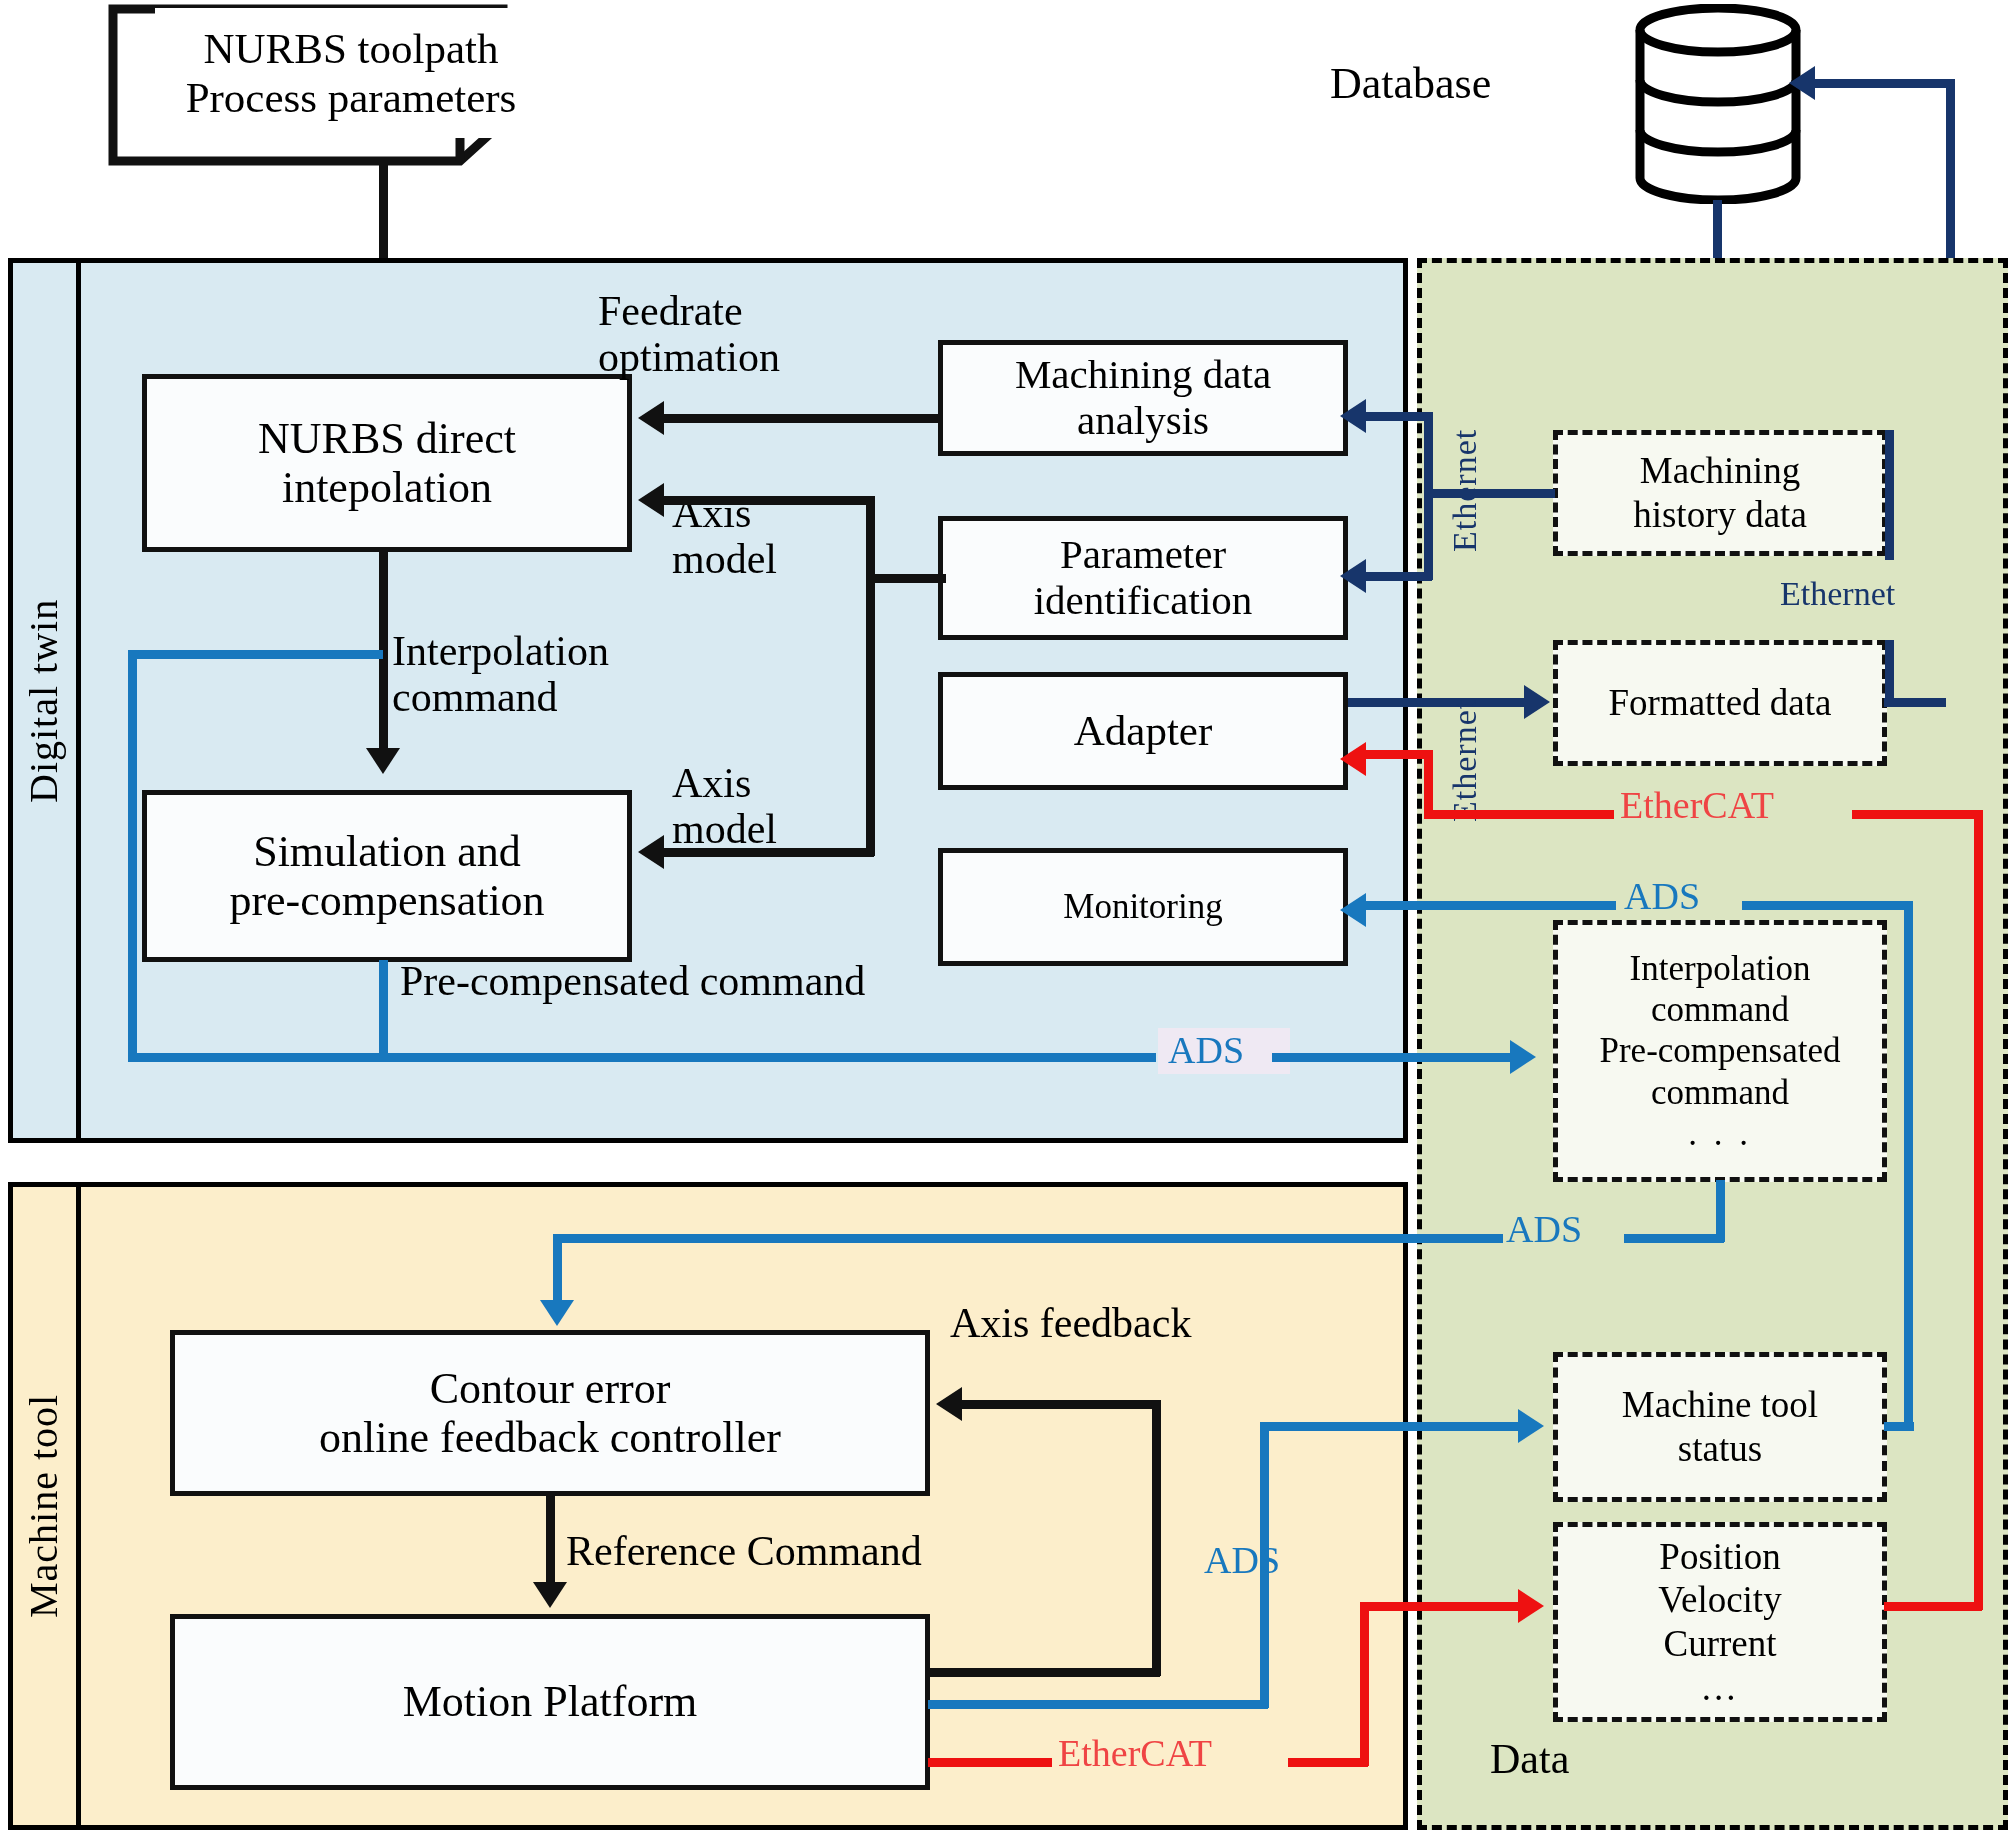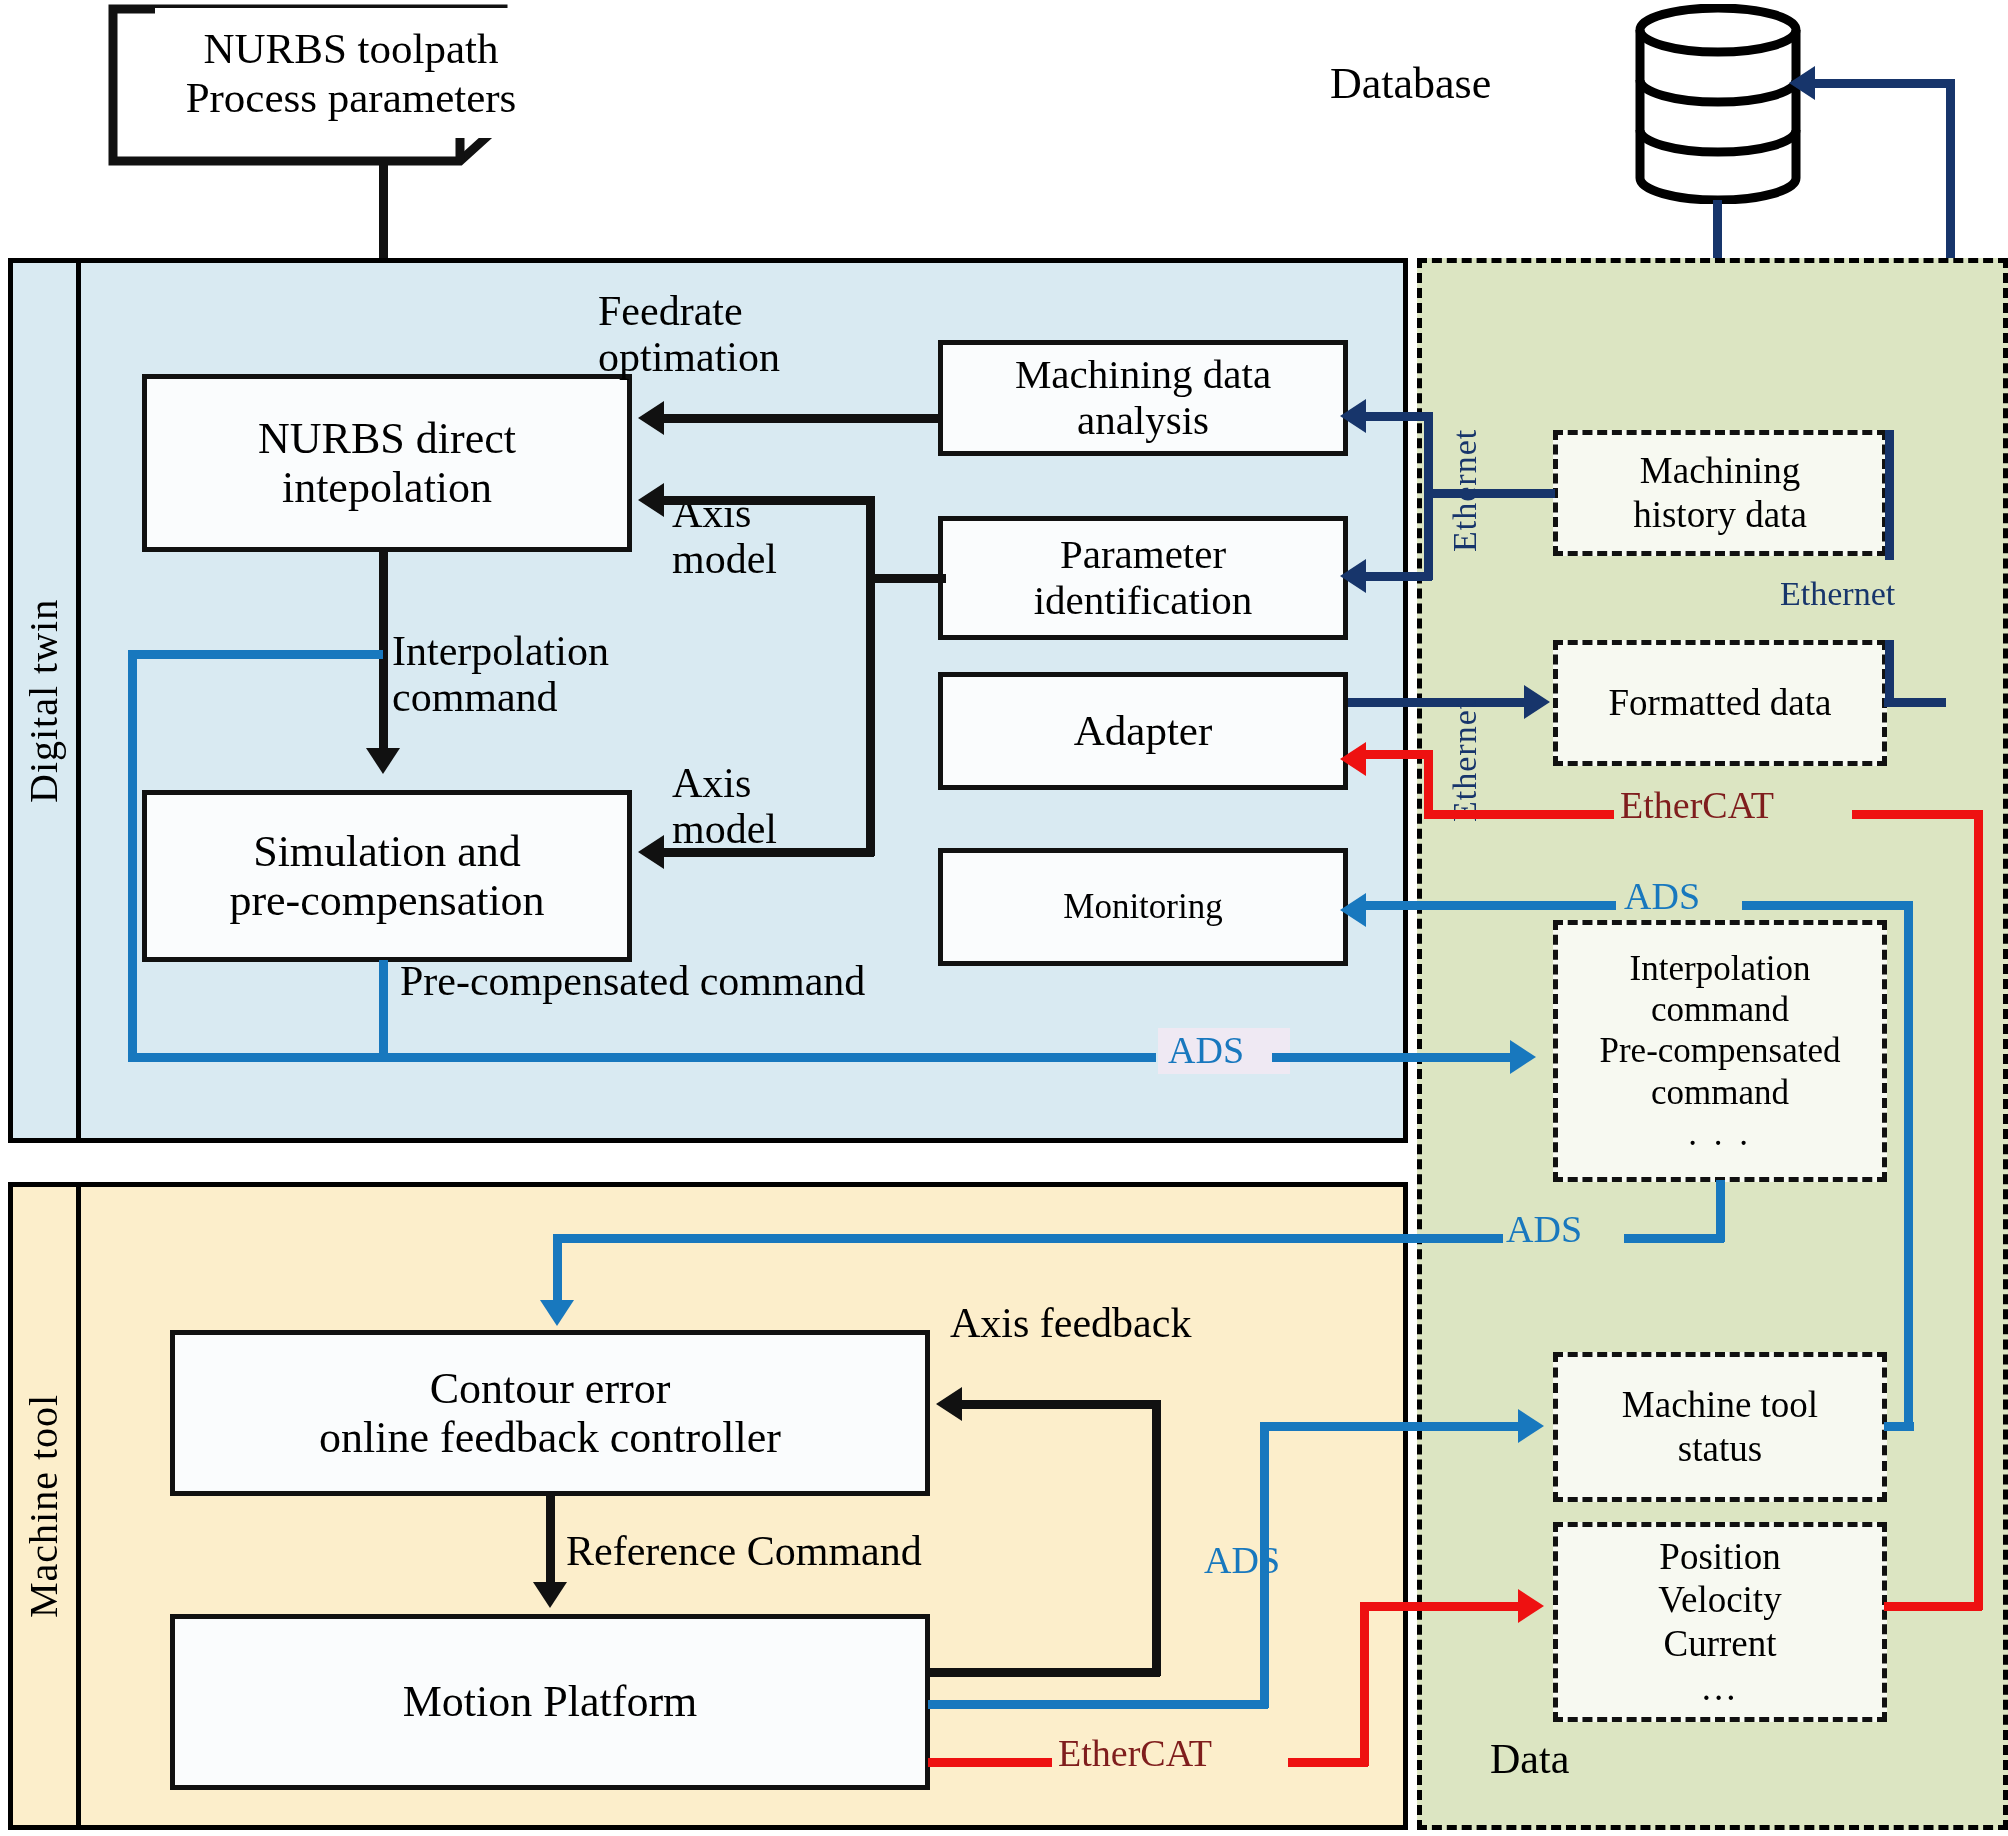--- a/index.html
+++ b/index.html
@@ -23,21 +23,21 @@
        display:flex;align-items:center;justify-content:center;text-align:center;
        line-height:1.18;box-sizing:border-box;}
 
   .note{position:absolute;background:#fff;display:flex;align-items:center;
         justify-content:center;text-align:center;line-height:1.15;box-sizing:border-box;}
 
   
   .txt{position:absolute;text-align:left;line-height:1.1;white-space:pre-line;}
   .txt-navy{color:#17356b;}
   .txt-blue{color:#1878be;}
-  .txt-red{color:#7f1d1d;}
+  .txt-red{color:#ef4444;}
 
   
   .ln{position:absolute;background:#111;}
   .ln-navy{position:absolute;background:#17356b;}
   .ln-blue{position:absolute;background:#1878be;}
   .ln-red{position:absolute;background:#ee1111;}
 
   .ah{position:absolute;width:0;height:0;}
   
   .ah-d-k{border-left:17px solid transparent;border-right:17px solid transparent;border-top:26px solid #111;}

